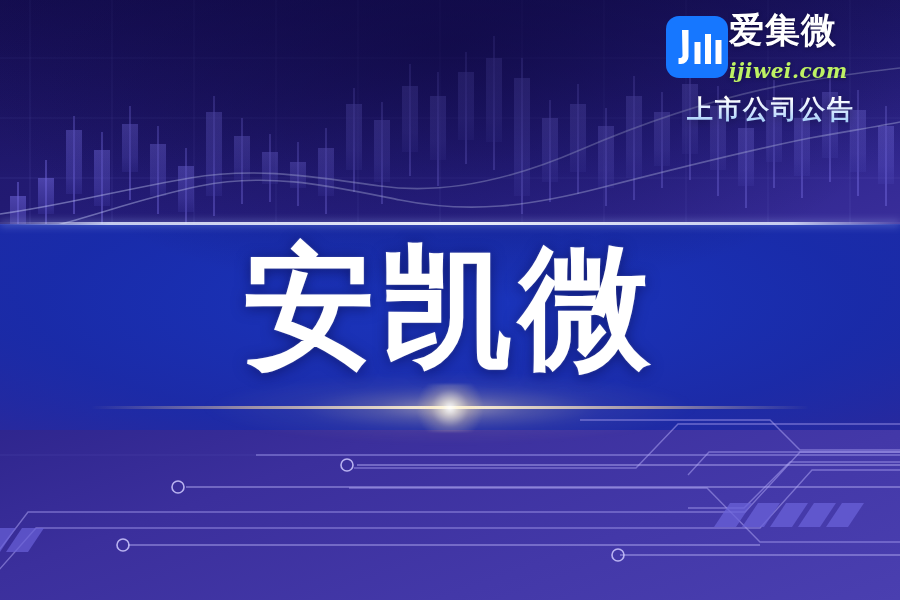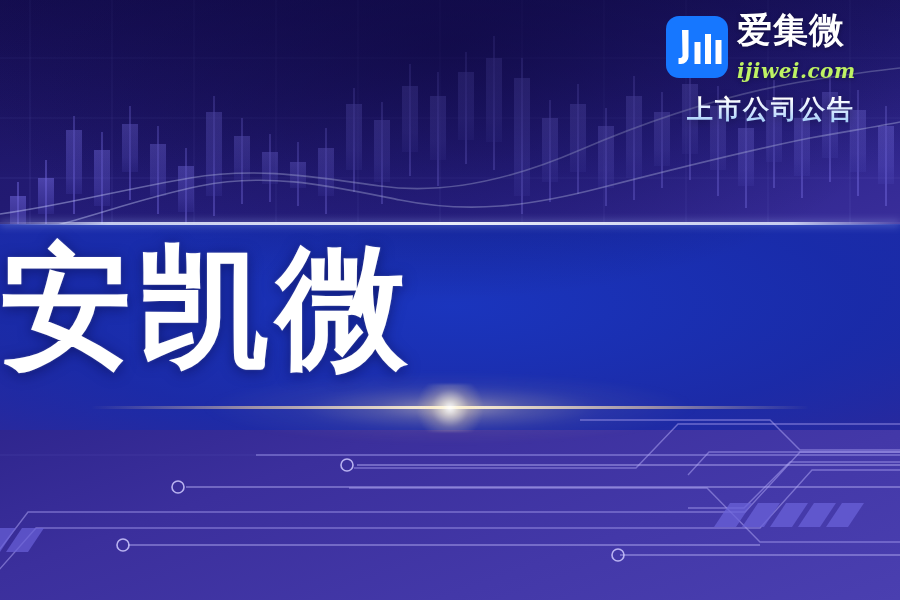--- a/index.html
+++ b/index.html
@@ -106,42 +106,42 @@
       rgba(255,230,180,0.25) 42%,
       rgba(255,220,170,0) 75%);
     filter: blur(1px);
   }
 
   
   #title {
     position: absolute;
     left: 0; right: 0;
     top: 232px;
-    text-align: left;
+    text-align: center;
     font-family: "DejaVu Sans", "Liberation Sans", sans-serif;
     font-weight: 700;
     font-size: 132px;
     line-height: 150px;
     letter-spacing: 6px;
     color: #ffffff;
     text-shadow: 0 2px 14px rgba(8,10,70,0.55), 0 0 2px rgba(255,255,255,0.35);
     white-space: nowrap;
   }
 
   
   #brand {
     position: absolute;
     right: 24px;
     top: 16px;
     width: 210px;
   }
   #brand-row {
     display: flex;
     align-items: center;
-    gap: 9px;
+    gap: 1px;
     height: 62px;
   }
   #logo-mark {
     width: 62px;
     height: 62px;
     border-radius: 13px;
     background: #1677ff;
     position: relative;
     flex: 0 0 auto;
   }

